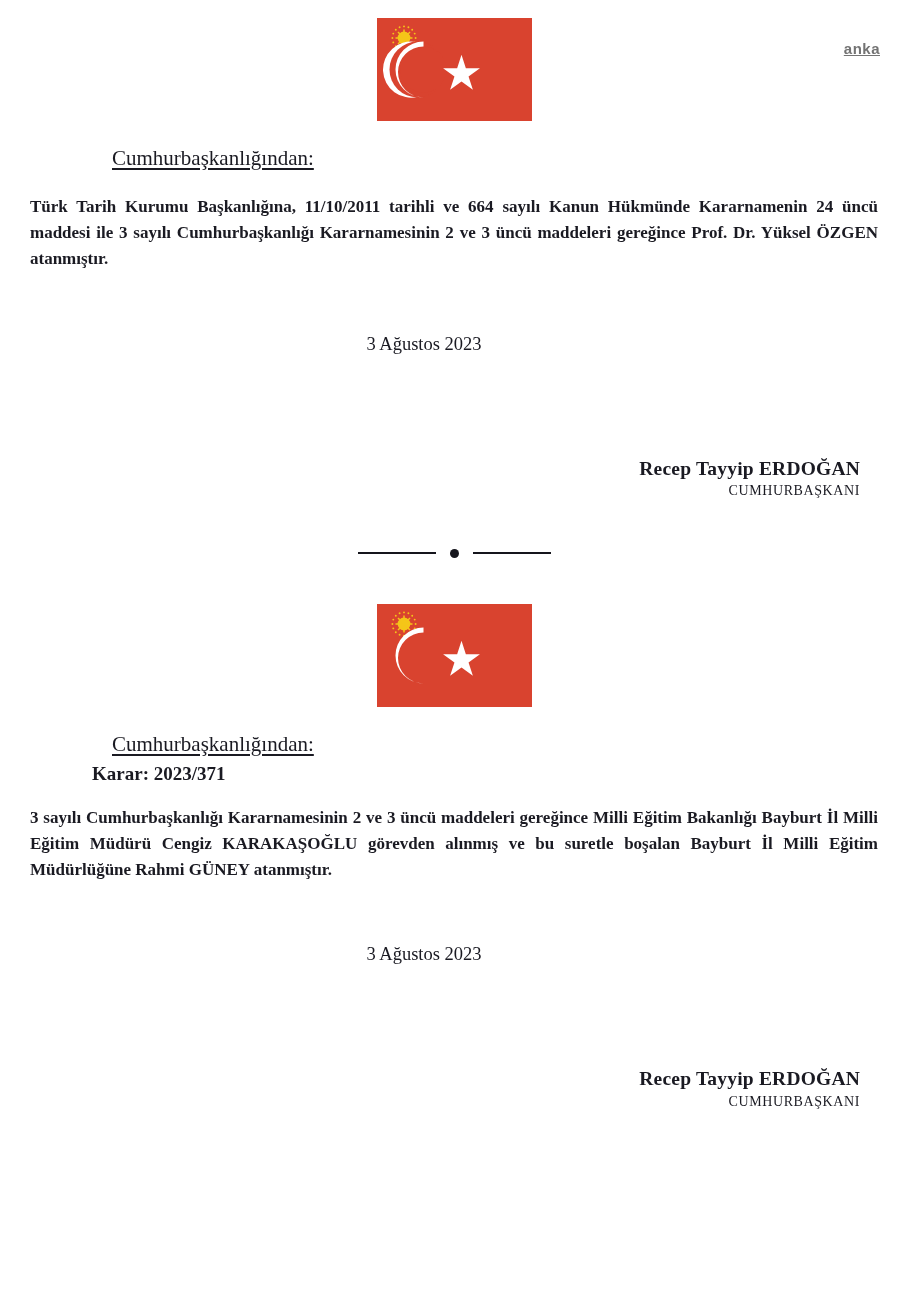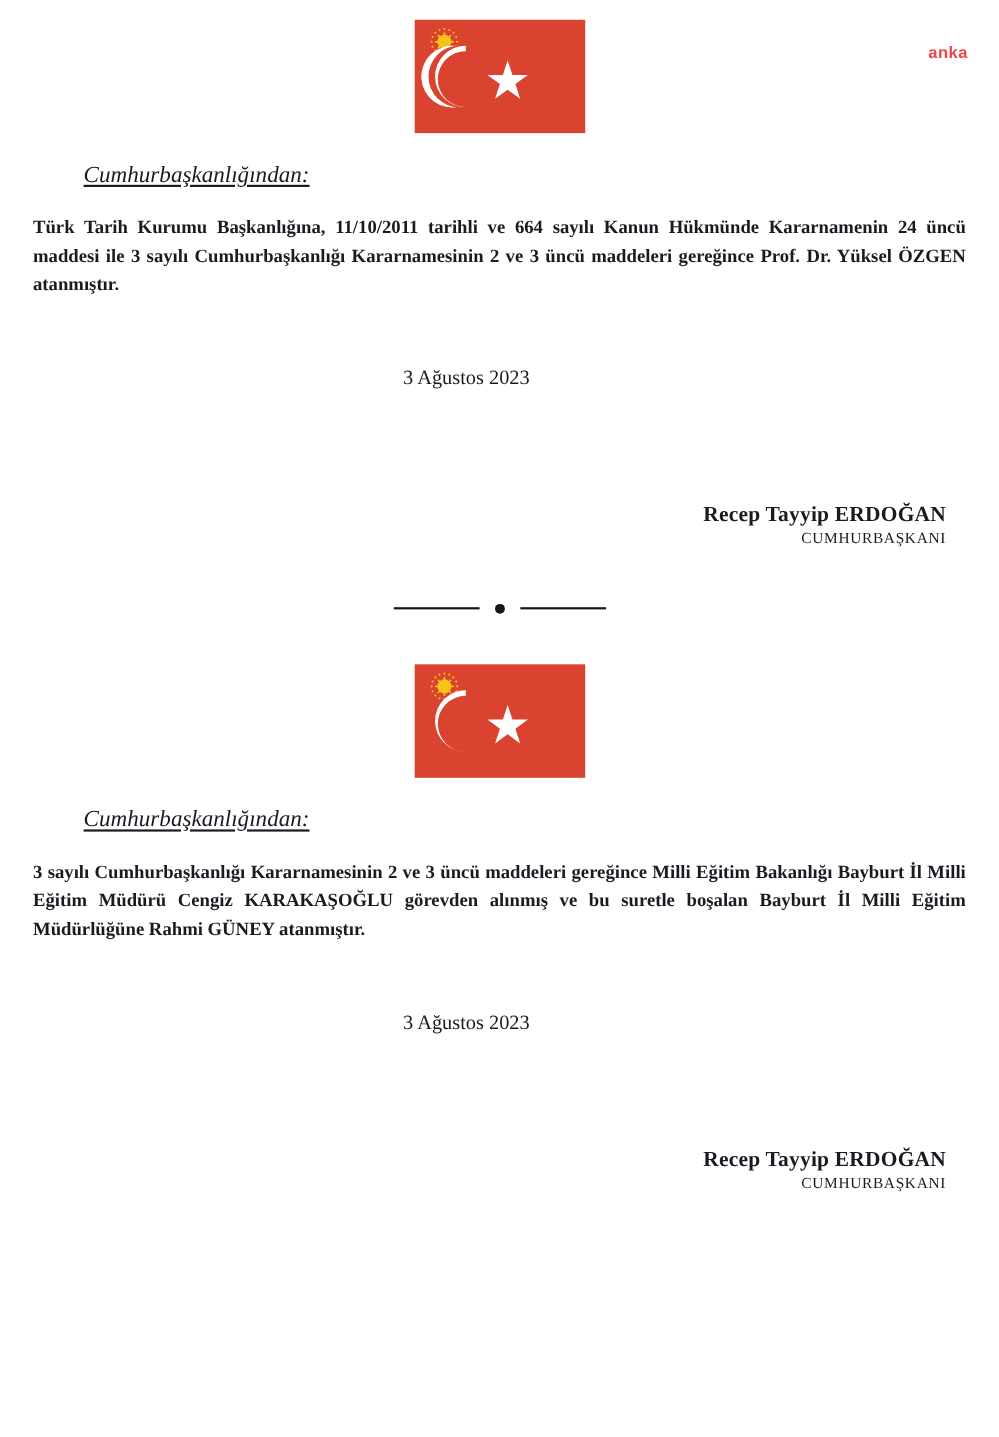--- a/index.html
+++ b/index.html
@@ -25,23 +25,24 @@
 
   
   .watermark {
     position: absolute;
     top: 41px;
     right: 28px;
     font-family: "Liberation Sans", sans-serif;
     font-size: 15px;
     font-weight: 700;
     letter-spacing: 0.5px;
-    color: #ef4444;
+    color: #737373;
     user-select: none;
     line-height: 1;
+    text-decoration: underline;
   }
 
   
   .decree {
     position: relative;
   }
 
   
   .flag-wrap {
     display: flex;
@@ -55,28 +56,27 @@
     overflow: hidden;
   }
   .flag svg {
     display: block;
     width: 155px;
     height: 103px;
   }
 
   
   .kurum-line {
-    margin-left: 76px;
+    margin-left: 112px;
     font-size: 21px;
     line-height: 1.25;
     font-weight: 400;
     text-decoration: underline;
     text-underline-offset: 3px;
     white-space: nowrap;
-    font-style: italic;
   }
   .karar-line {
     margin-left: 92px;
     font-size: 19px;
     font-weight: 700;
     line-height: 1.3;
   }
 
   
   .body-text {
@@ -272,20 +272,21 @@
         </svg>
       </div>
     </div>
 
     <div class="sp-flag-to-kurum"></div>
 
     <div class="kurum-line">Cumhurbaşkanlığından:</div>
 
     <div class="sp-kurum-to-karar"></div>
 
+    <div class="karar-line">Karar: 2023/371</div>
 
     <div class="sp-karar-to-body"></div>
 
     <div class="body-text">3 sayılı Cumhurbaşkanlığı Kararnamesinin 2 ve 3 üncü maddeleri gereğince Milli Eğitim Bakanlığı Bayburt İl Milli Eğitim Müdürü Cengiz KARAKAŞOĞLU görevden alınmış ve bu suretle boşalan Bayburt İl Milli Eğitim Müdürlüğüne Rahmi GÜNEY atanmıştır.</div>
 
     <div class="sp-body-to-date"></div>
 
     <div class="date-line">3 Ağustos 2023</div>
 
     <div class="sp-date-to-sign"></div>

